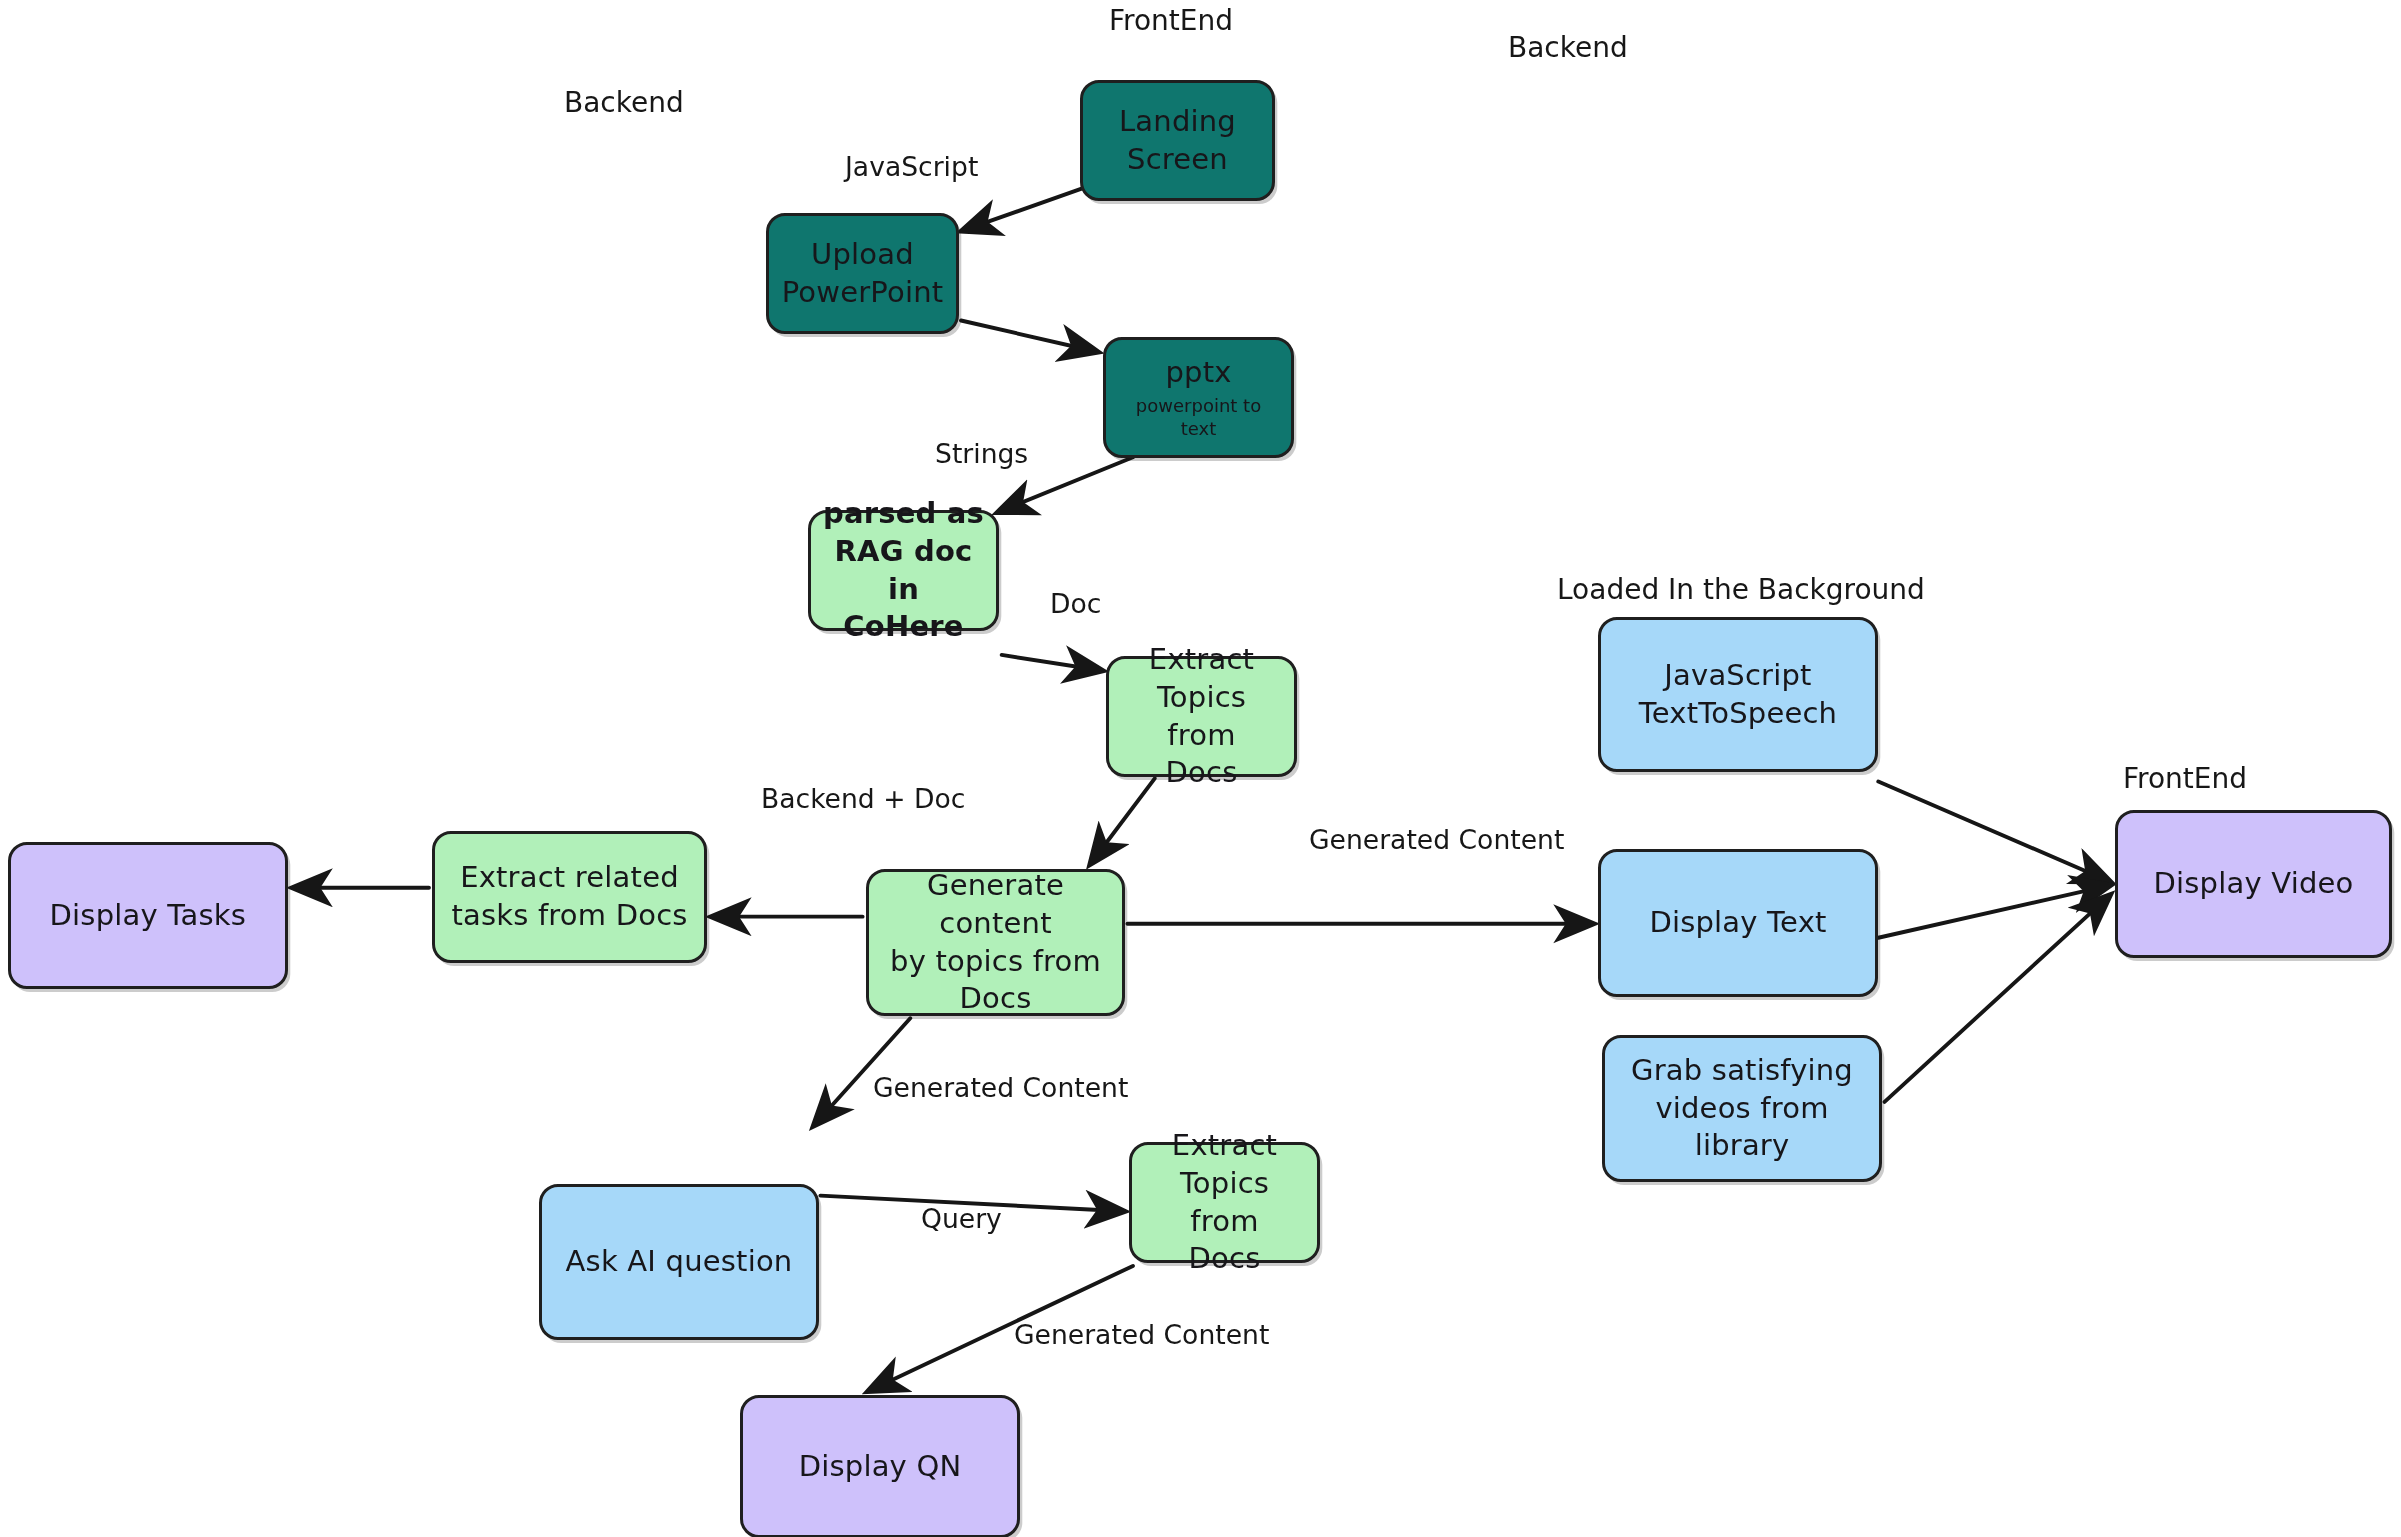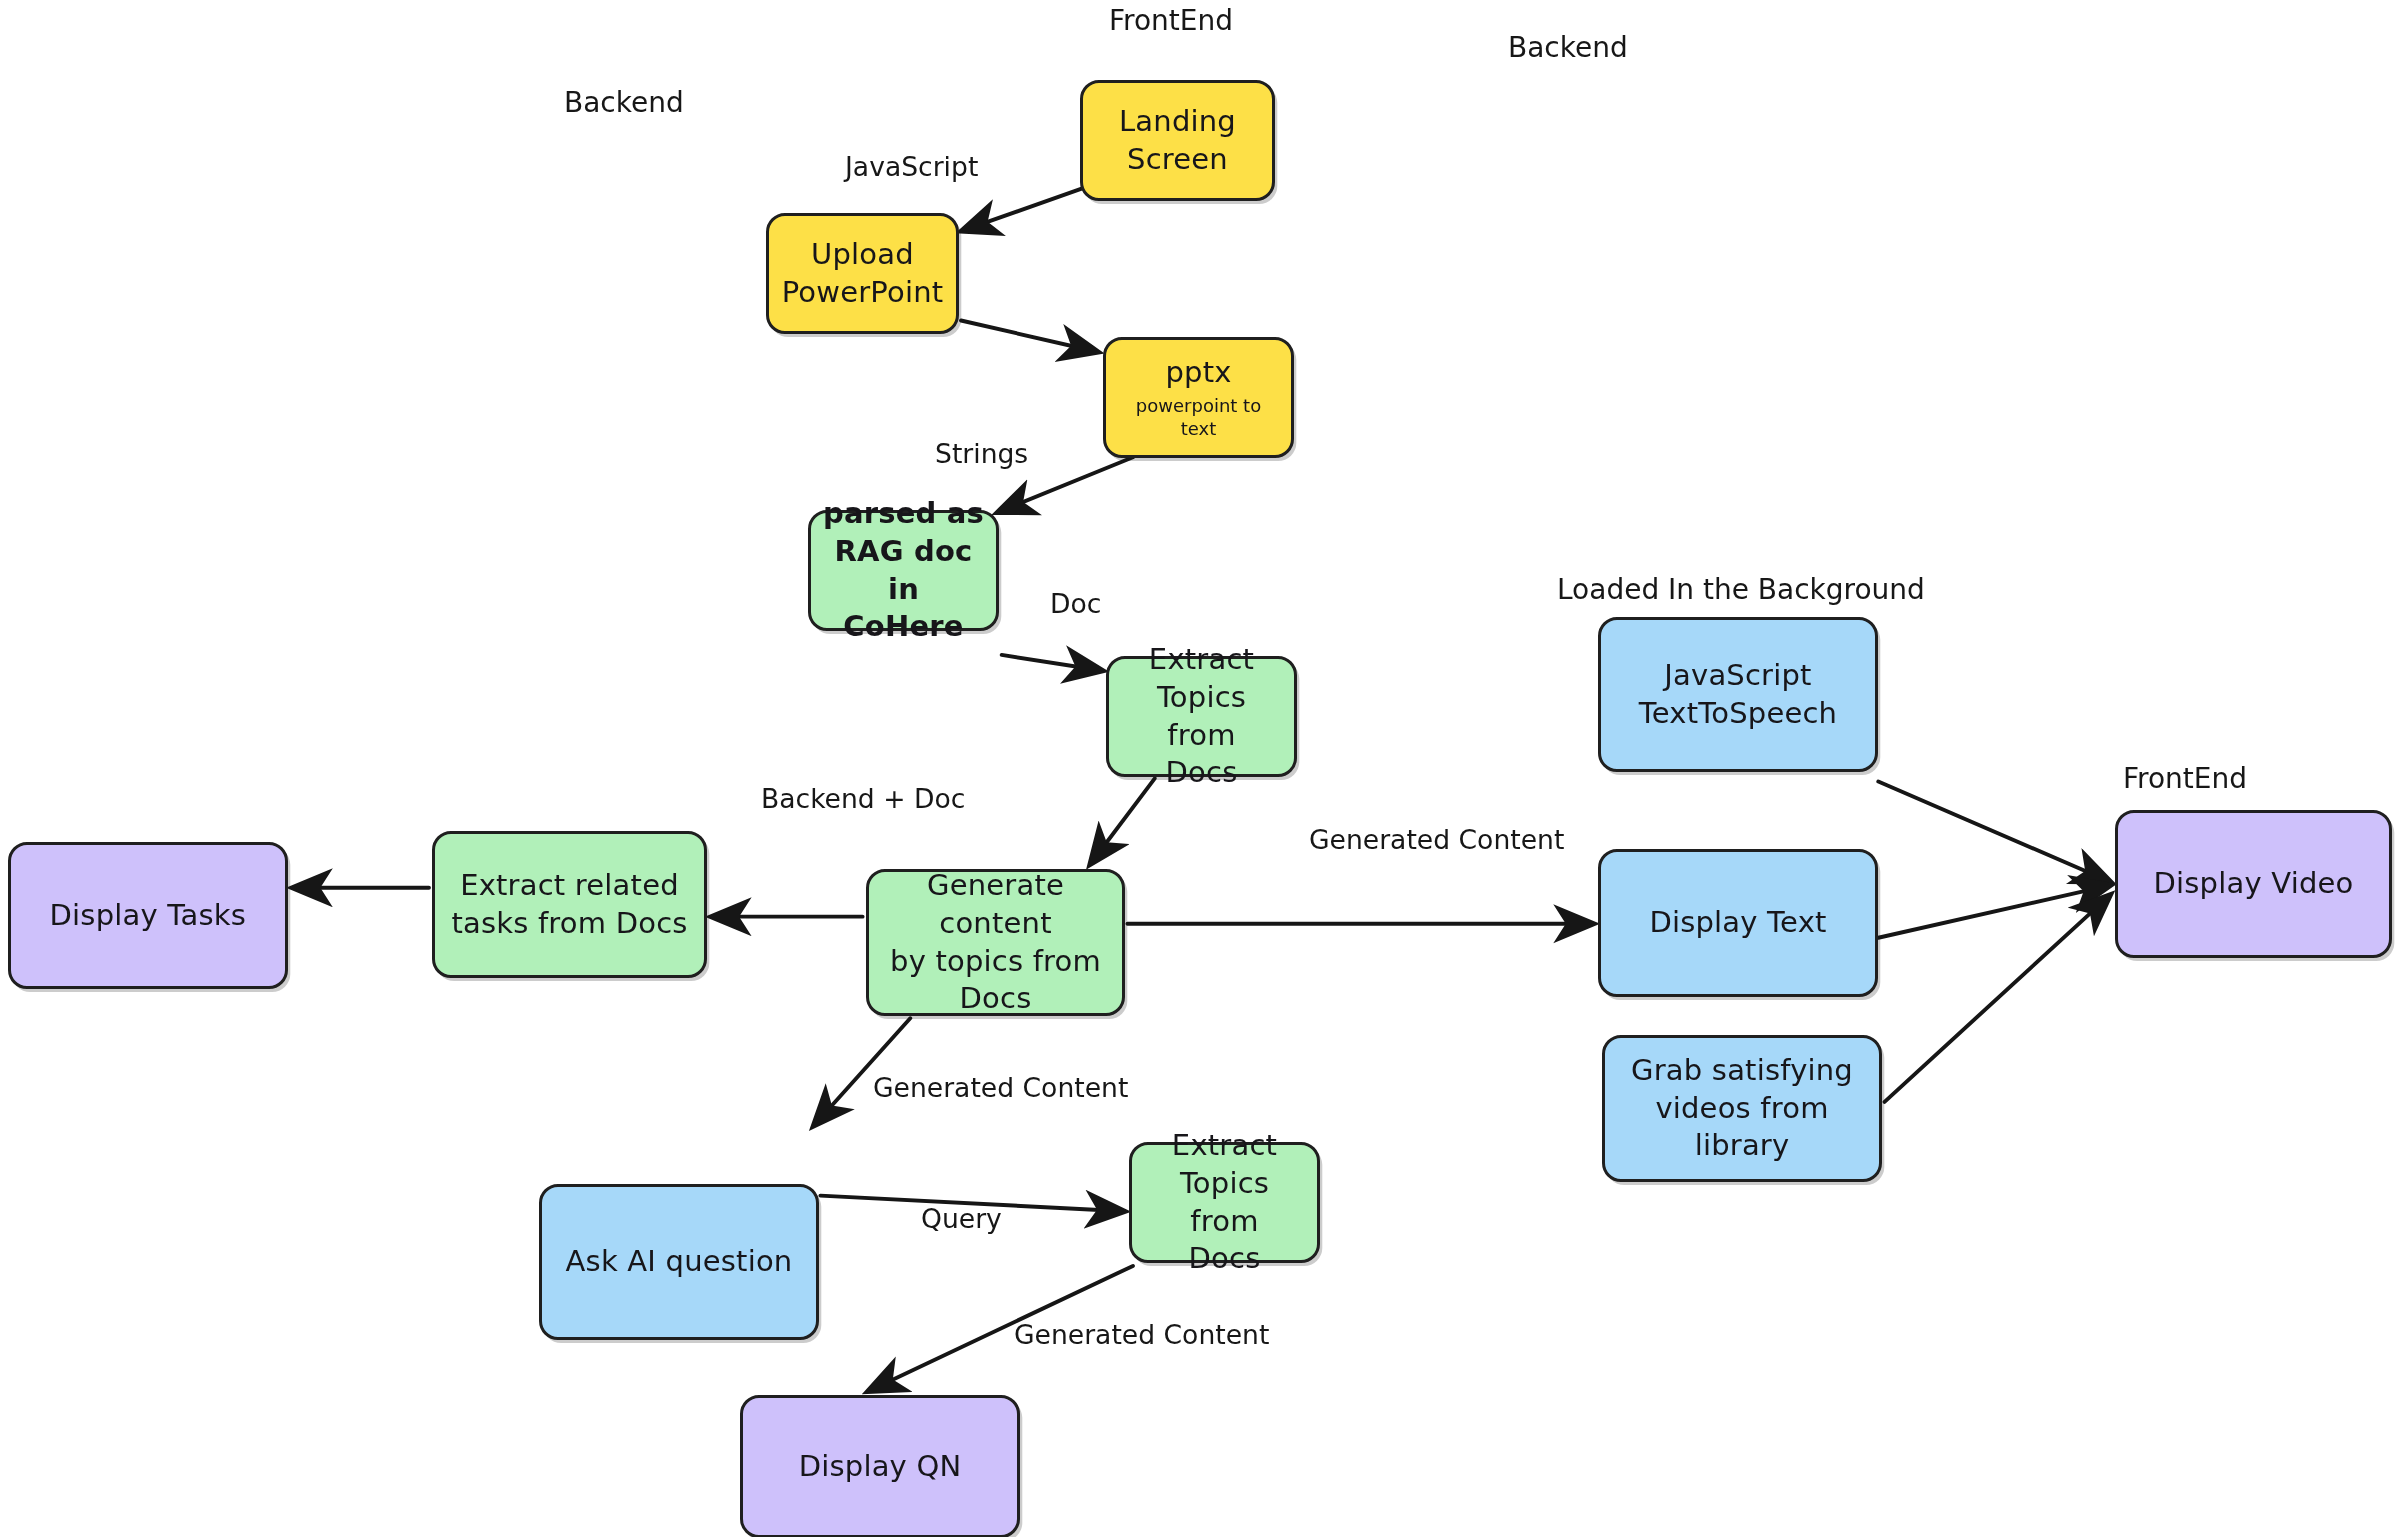--- a/index.html
+++ b/index.html
@@ -43,21 +43,21 @@
     white-space: pre-line;
     font-size: 29px;
     letter-spacing: 0.2px;
   }
   .node .node-sub {
     display: block;
     white-space: pre-line;
     font-size: 18px;
     margin-top: 1.6px;
   }
-  .node.pink  { background: #fde047; }
+  .node.pink  { background: #0f766e; }
   .node.green { background: #b1f0b9; }
   .node.blue  { background: #a6d8f9; }
   .node.purple{ background: #cec1fb; }
 
   .glabel {
     position: absolute;
     font-size: 28px;
     color: #171717;
     white-space: nowrap;
     font-family: "DejaVu Sans", sans-serif;
@@ -132,21 +132,21 @@
 Docs</span>
         </div>
       </div>
       <div class="node green" style="left: 866px; top: 869px; width: 259px; height: 147px;">
         <div>
           <span class="node-label" style="font-size: 29px;">Generate content
 by topics from
 Docs</span>
         </div>
       </div>
-      <div class="node green" style="left: 432px; top: 831px; width: 275px; height: 147px;">
+      <div class="node green" style="left: 432px; top: 831px; width: 275px; height: 132px;">
         <div>
           <span class="node-label" style="font-size: 29px;">Extract related
 tasks from Docs</span>
         </div>
       </div>
       <div class="node purple" style="left: 7.8px; top: 842px; width: 280px; height: 147px;">
         <div>
           <span class="node-label" style="font-size: 29px;">Display Tasks</span>
         </div>
       </div>

